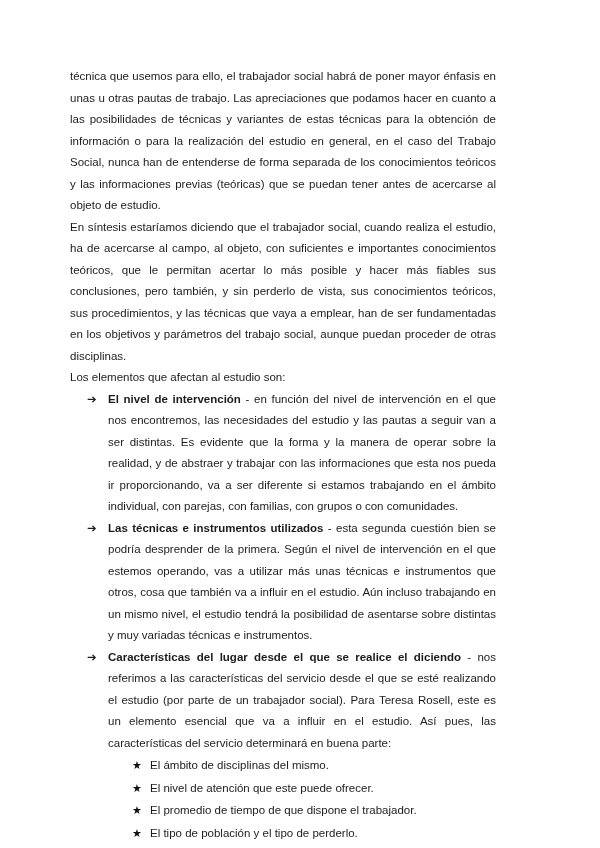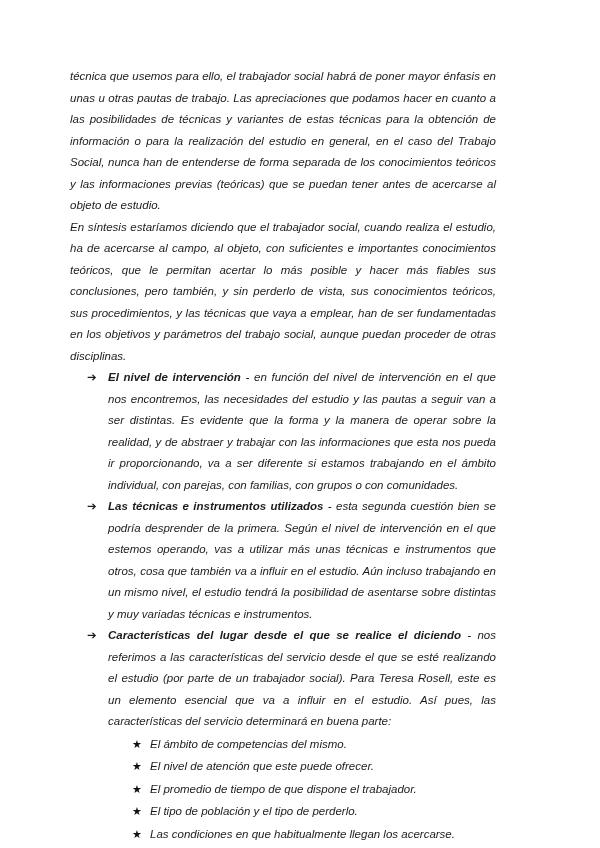--- a/index.html
+++ b/index.html
@@ -12,21 +12,20 @@
     width: 566px;
     height: 848px;
     box-sizing: border-box;
     background: #ffffff;
     padding: 66px 70px 40px 70px;
     font-family: "Liberation Sans", "DejaVu Sans", sans-serif;
     font-size: 11.5px;
     line-height: 21.5px;
     color: #1c1c1c;
     overflow: hidden;
-    font-style: italic;
   }
   .para {
     margin: 0;
     text-align: justify;
   }
   .intro {
     margin: 0;
     text-align: left;
   }
   .arrow-item {
@@ -70,20 +69,21 @@
 </style>
 </head>
 <body>
 
 <div class="page">
 
   <p class="para">técnica que usemos para ello, el trabajador social habrá de poner mayor énfasis en unas u otras pautas de trabajo. Las apreciaciones que podamos hacer en cuanto a las posibilidades de técnicas y variantes de estas técnicas para la obtención de información o para la realización del estudio en general, en el caso del Trabajo Social, nunca han de entenderse de forma separada de los conocimientos teóricos y las informaciones previas (teóricas) que se puedan tener antes de acercarse al objeto de estudio.</p>
 
   <p class="para">En síntesis estaríamos diciendo que el trabajador social, cuando realiza el estudio, ha de acercarse al campo, al objeto, con suficientes e importantes conocimientos teóricos, que le permitan acertar lo más posible y hacer más fiables sus conclusiones, pero también, y sin perderlo de vista, sus conocimientos teóricos, sus procedimientos, y las técnicas que vaya a emplear, han de ser fundamentadas en los objetivos y parámetros del trabajo social, aunque puedan proceder de otras disciplinas.</p>
 
+  <p class="intro">Los elementos que afectan al estudio son:</p>
 
   <div class="arrow-item">
     <span class="arrow-glyph">➔</span>
     <div class="arrow-text">
       <b>El nivel de intervención</b><span> - en función del nivel de intervención en el que nos encontremos, las necesidades del estudio y las pautas a seguir van a ser distintas. Es evidente que la forma y la manera de operar sobre la realidad, y de abstraer y trabajar con las informaciones que esta nos pueda ir proporcionando, va a ser diferente si estamos trabajando en el ámbito individual, con parejas, con familias, con grupos o con comunidades.</span>
     </div>
   </div>
 
   <div class="arrow-item">
     <span class="arrow-glyph">➔</span>
@@ -93,21 +93,21 @@
   </div>
 
   <div class="arrow-item">
     <span class="arrow-glyph">➔</span>
     <div class="arrow-text">
       <b>Características del lugar desde el que se realice el diciendo</b><span> - nos referimos a las características del servicio desde el que se esté realizando el estudio (por parte de un trabajador social). Para Teresa Rosell, este es un elemento esencial que va a influir en el estudio. Así pues, las características del servicio determinará en buena parte:</span>
 
       <div class="star-list">
         <div class="star-item">
           <span class="star-glyph">★</span>
-          <span class="star-text">El ámbito de competencias del mismo.</span>
+          <span class="star-text">El ámbito de disciplinas del mismo.</span>
         </div>
         <div class="star-item">
           <span class="star-glyph">★</span>
           <span class="star-text">El nivel de atención que este puede ofrecer.</span>
         </div>
         <div class="star-item">
           <span class="star-glyph">★</span>
           <span class="star-text">El promedio de tiempo de que dispone el trabajador.</span>
         </div>
         <div class="star-item">

